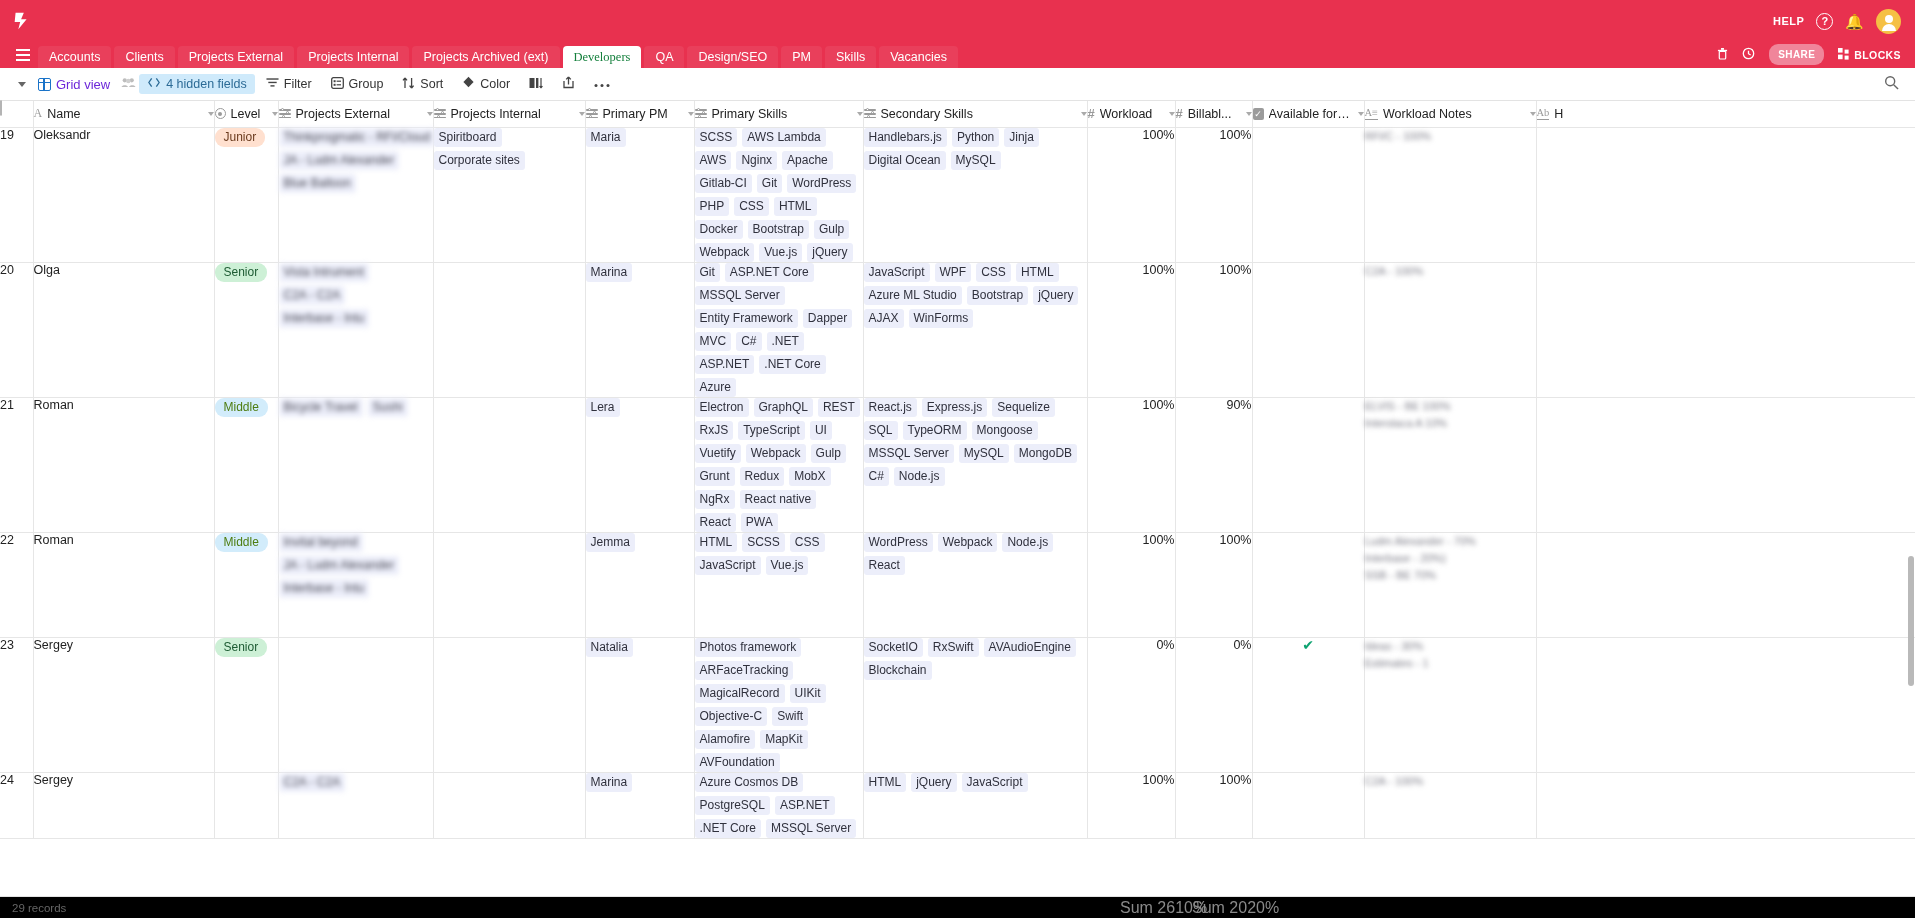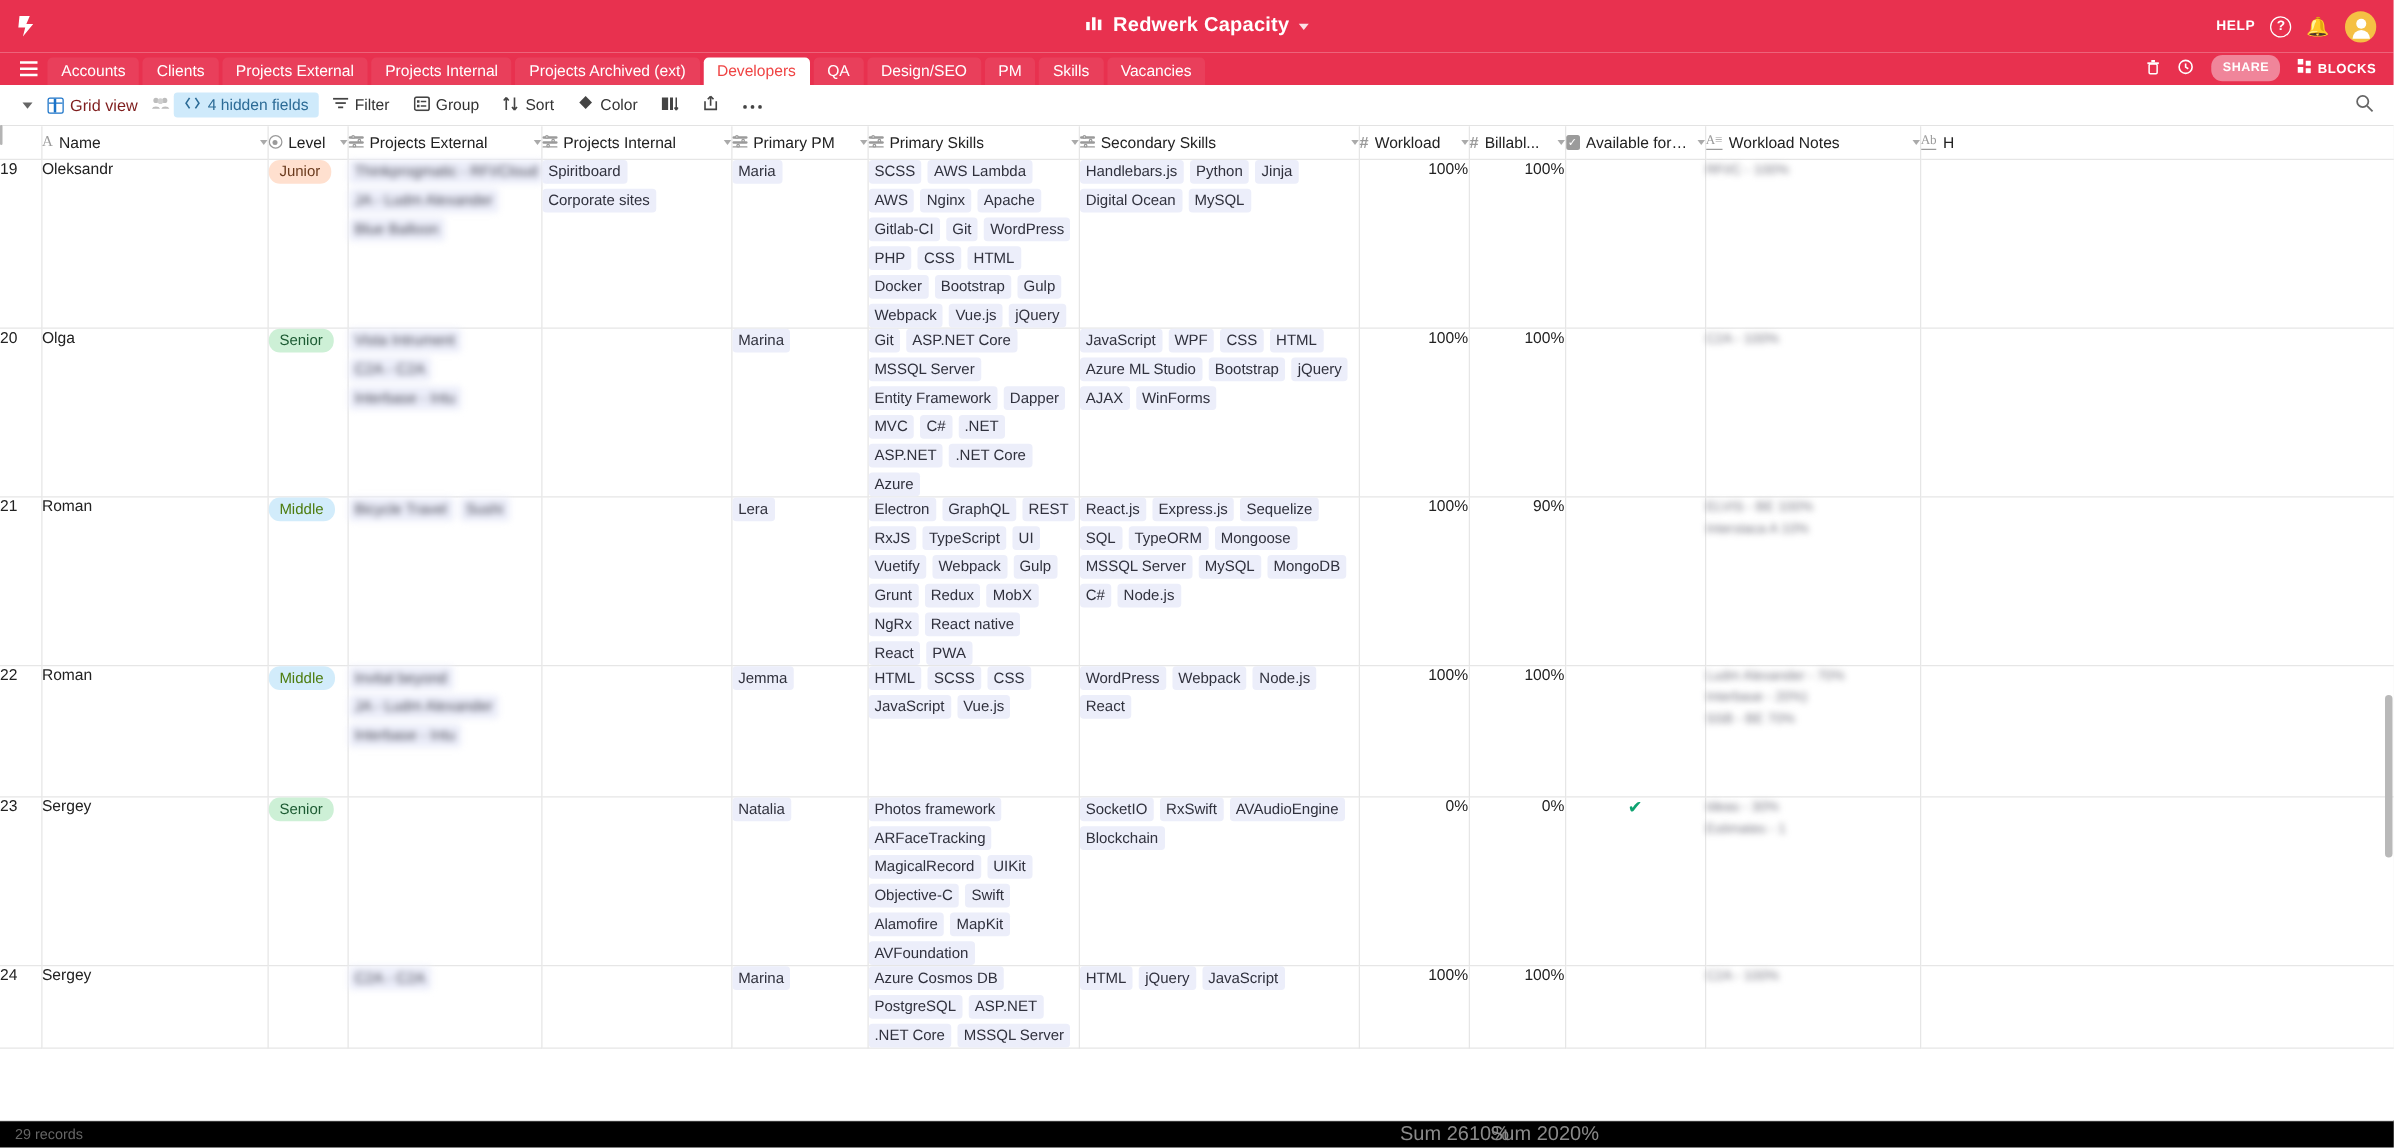--- a/index.html
+++ b/index.html
@@ -80,21 +80,21 @@
     height: 22px; line-height: 22px;
     padding: 0 11px;
     font-size: 12.5px;
     color: #fff;
     border-radius: 4px 4px 0 0;
     background: rgba(255,255,255,0.07);
     margin-right: 3px;
     white-space: nowrap;
   }
   .tab.active {
-    background: #fff; color: #ef4444; font-weight: normal;
+    background: #fff; color: #15803d; font-weight: normal; font-family: Liberation Serif, serif;
   }
   .tabbar-right {
     margin-left: auto; display: flex; align-items: center; gap: 14px;
     padding-right: 14px; padding-bottom: 3px;
   }
   .tb-ico { color: rgba(255,255,255,.92); font-size: 12px; line-height: 1; }
   .share-pill {
     background: #f0859a; color: #fff; font-size: 10px; font-weight: bold;
     letter-spacing: .4px; padding: 5px 9px; border-radius: 9px;
   }
@@ -116,21 +116,21 @@
     border-left: 4.5px solid transparent;
     border-right: 4.5px solid transparent;
     border-top: 5.5px solid #666;
   }
   .tbitem {
     display: flex; align-items: center; gap: 5px;
     padding: 3px 8px; border-radius: 3px;
     font-size: 12.5px; color: #333; white-space: nowrap;
   }
   .tbitem.hl { background: #cfeafb; color: #2c6b96; }
-  .tbitem.viewname { font-weight: normal; color: #7f1d1d; font-size: 13px; padding-left: 2px;}
+  .tbitem.viewname { font-weight: normal; color: #6d28d9; font-size: 13px; padding-left: 2px;}
   .grid-ico {
     width: 13px; height: 13px; border: 1.6px solid #1a73c8; border-radius: 2px;
     position: relative; flex: none;
   }
   .grid-ico:before { content:""; position:absolute; left:0; right:0; top:3.2px; height:1.4px; background:#1a73c8; }
   .grid-ico:after { content:""; position:absolute; top:0; bottom:0; left:4.2px; width:1.4px; background:#1a73c8; }
   .ppl-ico { color:#b9b9b9; font-size: 12px; }
   .search-right { margin-left: auto; color: #777; font-size: 14px; padding-right: 6px; }
 
   
@@ -247,31 +247,20 @@
 </head>
 <body>
 
 <div class="topbar">
   <div class="logo-wrap">
     <svg class="logo-glyph" viewBox="0 0 24 24">
       <path d="M5 3 L14 3 L11 10 L17 10 L8 21 L10 13 L4 13 Z" fill="#ffffff"></path>
     </svg>
   </div>
 
-  <div class="app-title">
-    <span class="chart-ico">
-      <svg width="15" height="15" viewBox="0 0 16 16">
-        <rect x="1" y="7" width="3" height="7" fill="#fff"></rect>
-        <rect x="6" y="3" width="3" height="11" fill="#fff"></rect>
-        <rect x="11" y="5" width="3" height="9" fill="#fff"></rect>
-      </svg>
-    </span>
-    <span class="tt">Redwerk Capacity</span>
-    <span class="caret-down"></span>
-  </div>
 
   <div class="topbar-right">
     <span class="help-label">HELP</span>
     <span class="circ-ico">?</span>
     <span class="bell">🔔</span>
     <span class="avatar">
       <span class="avatar-inner">
         <span class="h"></span>
           <span class="b"></span>
       </span>

